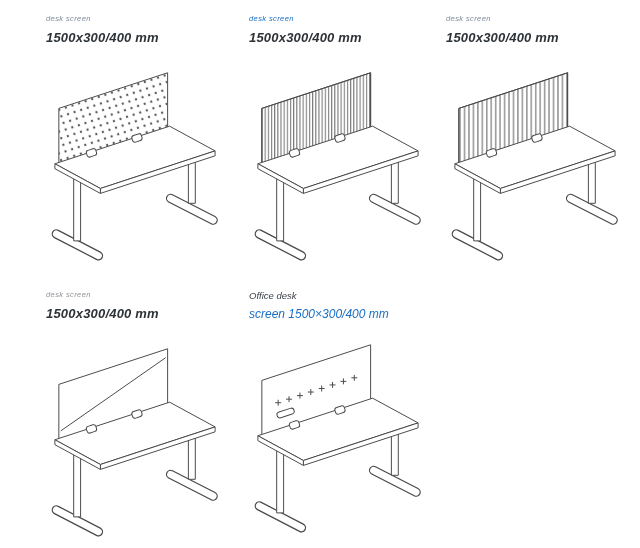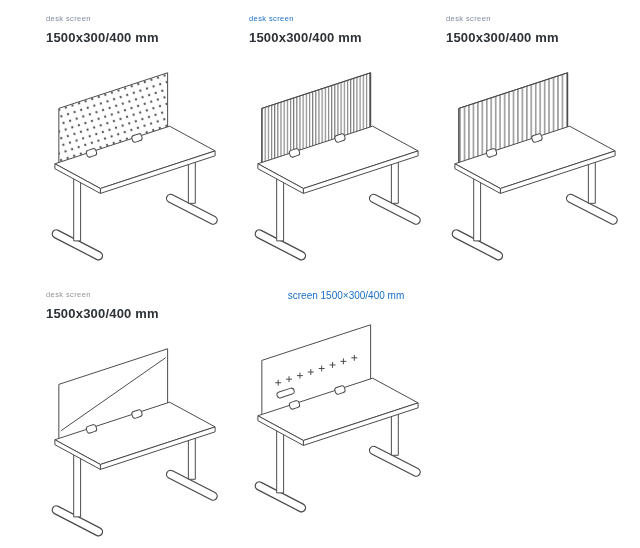--- a/index.html
+++ b/index.html
@@ -3,41 +3,41 @@
 <meta charset="utf-8">
 <style>
   html,body{margin:0;padding:0;}
   .page{
     position:relative;
     width:640px;height:548px;
     background:#ffffff;
     font-family:"Liberation Sans","DejaVu Sans",sans-serif;
     overflow:hidden;
   }
-  .cell{position:absolute;width:195px;}
+  .cell{position:absolute;width:195px;font-style:italic;}
   #c1{left:45px;top:14px;}
   #c2{left:248px;top:14px;}
   #c3{left:445px;top:14px;}
   #c4{left:45px;top:290px;}
   #c5{left:248px;top:290px;}
   .label{
     font-size:7.5px;letter-spacing:.4px;
     color:#7e8b9a;margin:0 0 7px 1px;
   }
   .label.blue{color:#1a6fc4;cursor:pointer;}
   .label.warm{color:#978f99;}
   .title{
     font-size:13px;font-weight:bold;color:#2d3237;
     margin:0 0 8px 1px;letter-spacing:.2px;
   }
   .office-label{
     font-size:9.5px;color:#3d434a;margin:0 0 6px 1px;
   }
   .office-sub{
-    font-size:10px;color:#1a6fc4;margin:0 0 4px 1px;cursor:pointer;text-align:center;
+    font-size:12px;color:#1a6fc4;margin:0 0 4px 1px;cursor:pointer;
   }
   .desk-svg{display:block;width:178px;height:auto;}
   .hidden-defs{position:absolute;width:0;height:0;overflow:hidden;}
 </style>
 </head>
 <body>
 
 <div class="page">
 
   <svg class="hidden-defs" aria-hidden="true">
@@ -121,20 +121,21 @@
     <svg class="desk-svg" viewBox="0 0 180 212">
       <g>
         <path d="M14 112 L124 76 L124 20 L14 56 Z" fill="#ffffff" stroke="#4a4a4a" stroke-width="1" stroke-linejoin="round"></path>
         <line x1="16" y1="103" x2="122" y2="29" stroke="#4a4a4a" stroke-width="1"></line>
       </g>
       <use href="#desk-base"></use>
     </svg>
   </div>
 
   <div class="cell" id="c5">
+    <div class="office-label">Office desk</div>
     <div class="office-sub">screen 1500×300/400 mm</div>
     <svg class="desk-svg" viewBox="0 0 180 212">
       <g>
         <path d="M14 112 L124 76 L124 20 L14 56 Z" fill="#ffffff" stroke="#4a4a4a" stroke-width="1" stroke-linejoin="round"></path>
         <g stroke="#4a4a4a" stroke-width="1" fill="none">
           <path d="M-3 0 H3 M0 -3 V3" transform="translate(30.5,78.6)"></path>
           <path d="M-3 0 H3 M0 -3 V3" transform="translate(41.5,75)"></path>
           <path d="M-3 0 H3 M0 -3 V3" transform="translate(52.5,71.4)"></path>
           <path d="M-3 0 H3 M0 -3 V3" transform="translate(63.5,67.8)"></path>
           <path d="M-3 0 H3 M0 -3 V3" transform="translate(74.5,64.2)"></path>

